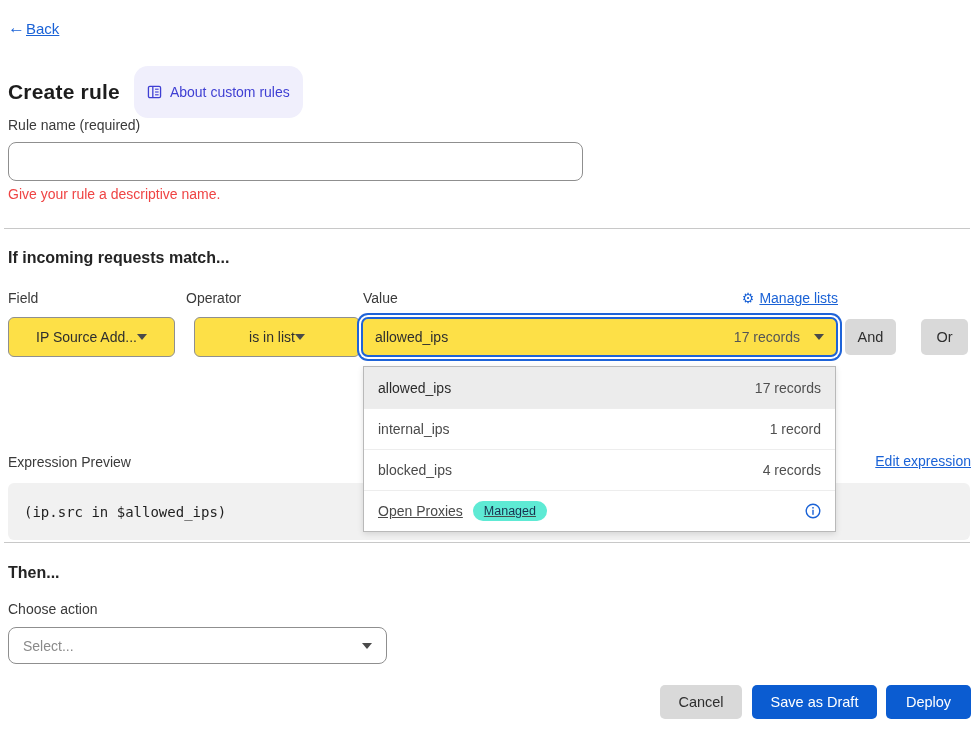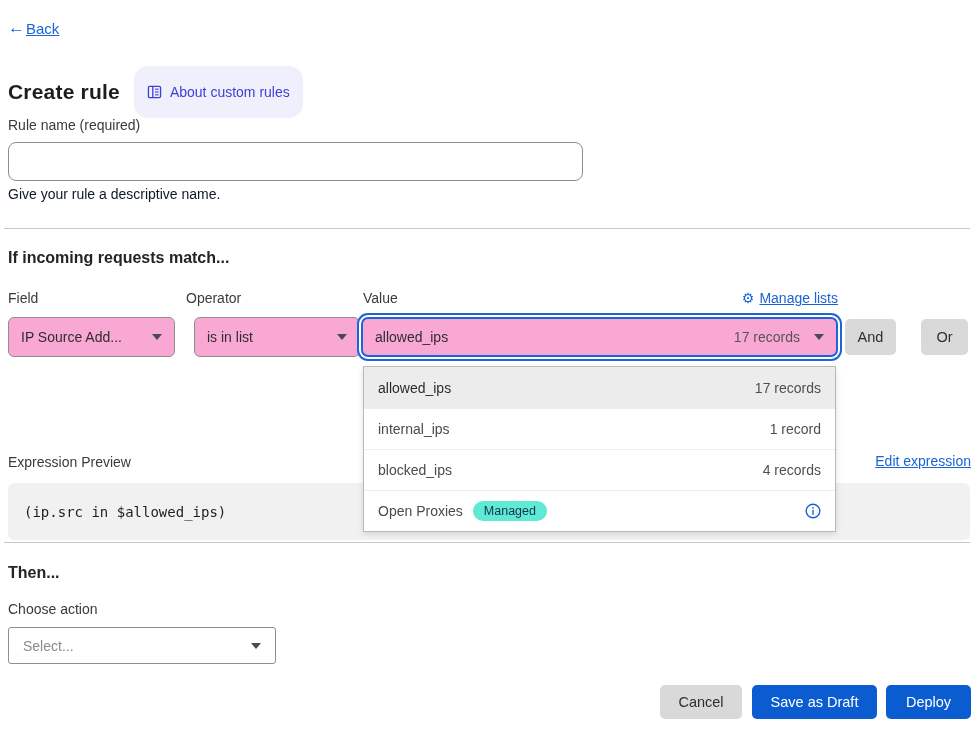--- a/index.html
+++ b/index.html
@@ -17,38 +17,38 @@
   .page-title { font-size: 21px; font-weight: 700; color: #1d1d1d; letter-spacing: .2px; }
   .about-pill { display: inline-flex; align-items: center; gap: 8px; background: #f0effc; color: #3f3fd3;
                 border-radius: 14px; padding: 18px 13px; font-size: 14px; cursor: pointer; }
 
   
   .field-label { font-size: 14px; color: #3a3a3a; }
   .rule-name-label { position: absolute; left: 8px; top: 117px; }
   .rule-name-input { position: absolute; left: 8px; top: 142px; width: 575px; height: 39px;
                      border: 1px solid #8f8f8f; border-radius: 8px; font-size: 14px; padding: 0 12px;
                      font-family: "Liberation Sans", sans-serif; color: #222; background: #fff; }
-  .rule-name-helper { position: absolute; left: 8px; top: 186px; font-size: 14px; color: #0f172a; }
+  .rule-name-helper { position: absolute; left: 8px; top: 186px; font-size: 14px; color: #ef4444; }
 
   .divider { position: absolute; left: 4px; width: 966px; height: 1px; background: #c8c8c8; }
   .divider-1 { top: 228px; }
   .divider-2 { top: 542px; }
 
   
   .section-heading { position: absolute; left: 8px; font-size: 16px; font-weight: 700; color: #242424; }
   .match-heading { top: 249px; }
   .col-label { position: absolute; top: 290px; font-size: 14px; color: #3a3a3a; }
   .label-field { left: 8px; }
   .label-operator { left: 186px; }
   .label-value { left: 363px; }
   .manage-lists { position: absolute; top: 290px; right: 141px; font-size: 14px; display: flex; align-items: center; gap: 5px; }
   .manage-lists .gear { font-size: 14px; text-decoration: none; }
 
-  .select-box { position: absolute; top: 317px; height: 40px; background: #f9a8d4; border: 1px solid #8f8f8f;
-                border-radius: 6px; display: flex; align-items: center; justify-content: space-between;
+  .select-box { position: absolute; top: 317px; height: 40px; background: #fde047; border: 1px solid #8f8f8f;
+                border-radius: 6px; display: flex; align-items: center; justify-content: center;
                 padding: 0 12px; font-size: 14px; color: #2e2e2e; cursor: pointer; }
   .select-field { left: 8px; width: 167px; }
   .select-operator { left: 194px; width: 166px; }
   .select-value { left: 361px; width: 477px; border: 2px solid #1e63d8; border-radius: 7px;
                   box-shadow: 0 0 0 2px #ffffff, 0 0 0 4px #1e63d8; }
   .select-value .records { color: #555; margin-left: auto; margin-right: 14px; }
   .caret { width: 0; height: 0; border-left: 5px solid transparent; border-right: 5px solid transparent;
            border-top: 6px solid #4a4a4a; flex-shrink: 0; }
 
   .gray-btn { position: absolute; top: 319px; height: 36px; background: #d9d9d9; border: none; border-radius: 5px;
@@ -57,35 +57,35 @@
   .or-btn { left: 921px; width: 47px; }
 
   
   .dropdown { position: absolute; left: 363px; top: 366px; width: 473px; background: #fff;
               border: 1px solid #b9b9b9; box-shadow: 0 2px 6px rgba(0,0,0,.12); z-index: 5; }
   .dropdown-item { height: 41px; display: flex; align-items: center; justify-content: space-between;
                    padding: 0 14px; font-size: 14px; color: #4a4a4a; cursor: pointer; border-top: 1px solid #ededed; }
   .dropdown-item:first-child { border-top: none; }
   .dropdown-item.highlighted { background: #ececec; color: #2b2b2b; }
   .dropdown-item .count { color: #4f4f4f; }
-  .item-name-wrap { display: flex; align-items: center; gap: 10px; }
+  .item-name-wrap { display: flex; align-items: center; gap: 10px; text-decoration: underline; }
   .managed-pill { background: #5eead4; color: #17314e; font-size: 12.5px; padding: 3px 11px; border-radius: 11px; }
 
   
   .expr-label { position: absolute; left: 8px; top: 454px; font-size: 14px; color: #3a3a3a; }
   .edit-expression { position: absolute; right: 8px; top: 453px; font-size: 14px; }
   .expr-box { position: absolute; left: 8px; top: 483px; width: 962px; height: 57px; background: #f1f1f1;
               border-radius: 6px; display: flex; align-items: center; padding: 0 16px; }
   .expr-code { font-family: "DejaVu Sans Mono", "Liberation Mono", monospace; font-size: 14px; color: #1f1f1f; }
 
   
   .then-heading { top: 564px; }
   .choose-action-label { position: absolute; left: 8px; top: 601px; }
-  .action-select { position: absolute; left: 8px; top: 627px; width: 268px; height: 37px; border: 1px solid #8f8f8f;
-                   border-radius: 3px; background: #fff; display: flex; align-items: center; justify-content: space-between;
+  .action-select { position: absolute; left: 8px; top: 627px; width: 379px; height: 37px; border: 1px solid #8f8f8f;
+                   border-radius: 8px; background: #fff; display: flex; align-items: center; justify-content: space-between;
                    padding: 2px 14px; font-size: 14px; color: #8a8a8a; cursor: pointer; }
 
   
   .footer-btn { position: absolute; top: 685px; height: 34px; border: none; border-radius: 5px;
                 font-size: 14.5px; font-family: "Liberation Sans", sans-serif; cursor: pointer; }
   .cancel-btn { left: 660px; width: 82px; background: #d9d9d9; color: #2e2e2e; }
   .blue-btn { background: #0b5cd1; color: #ffffff; }
   .save-draft-btn { left: 752px; width: 125px; }
   .deploy-btn { left: 886px; width: 85px; }
 

